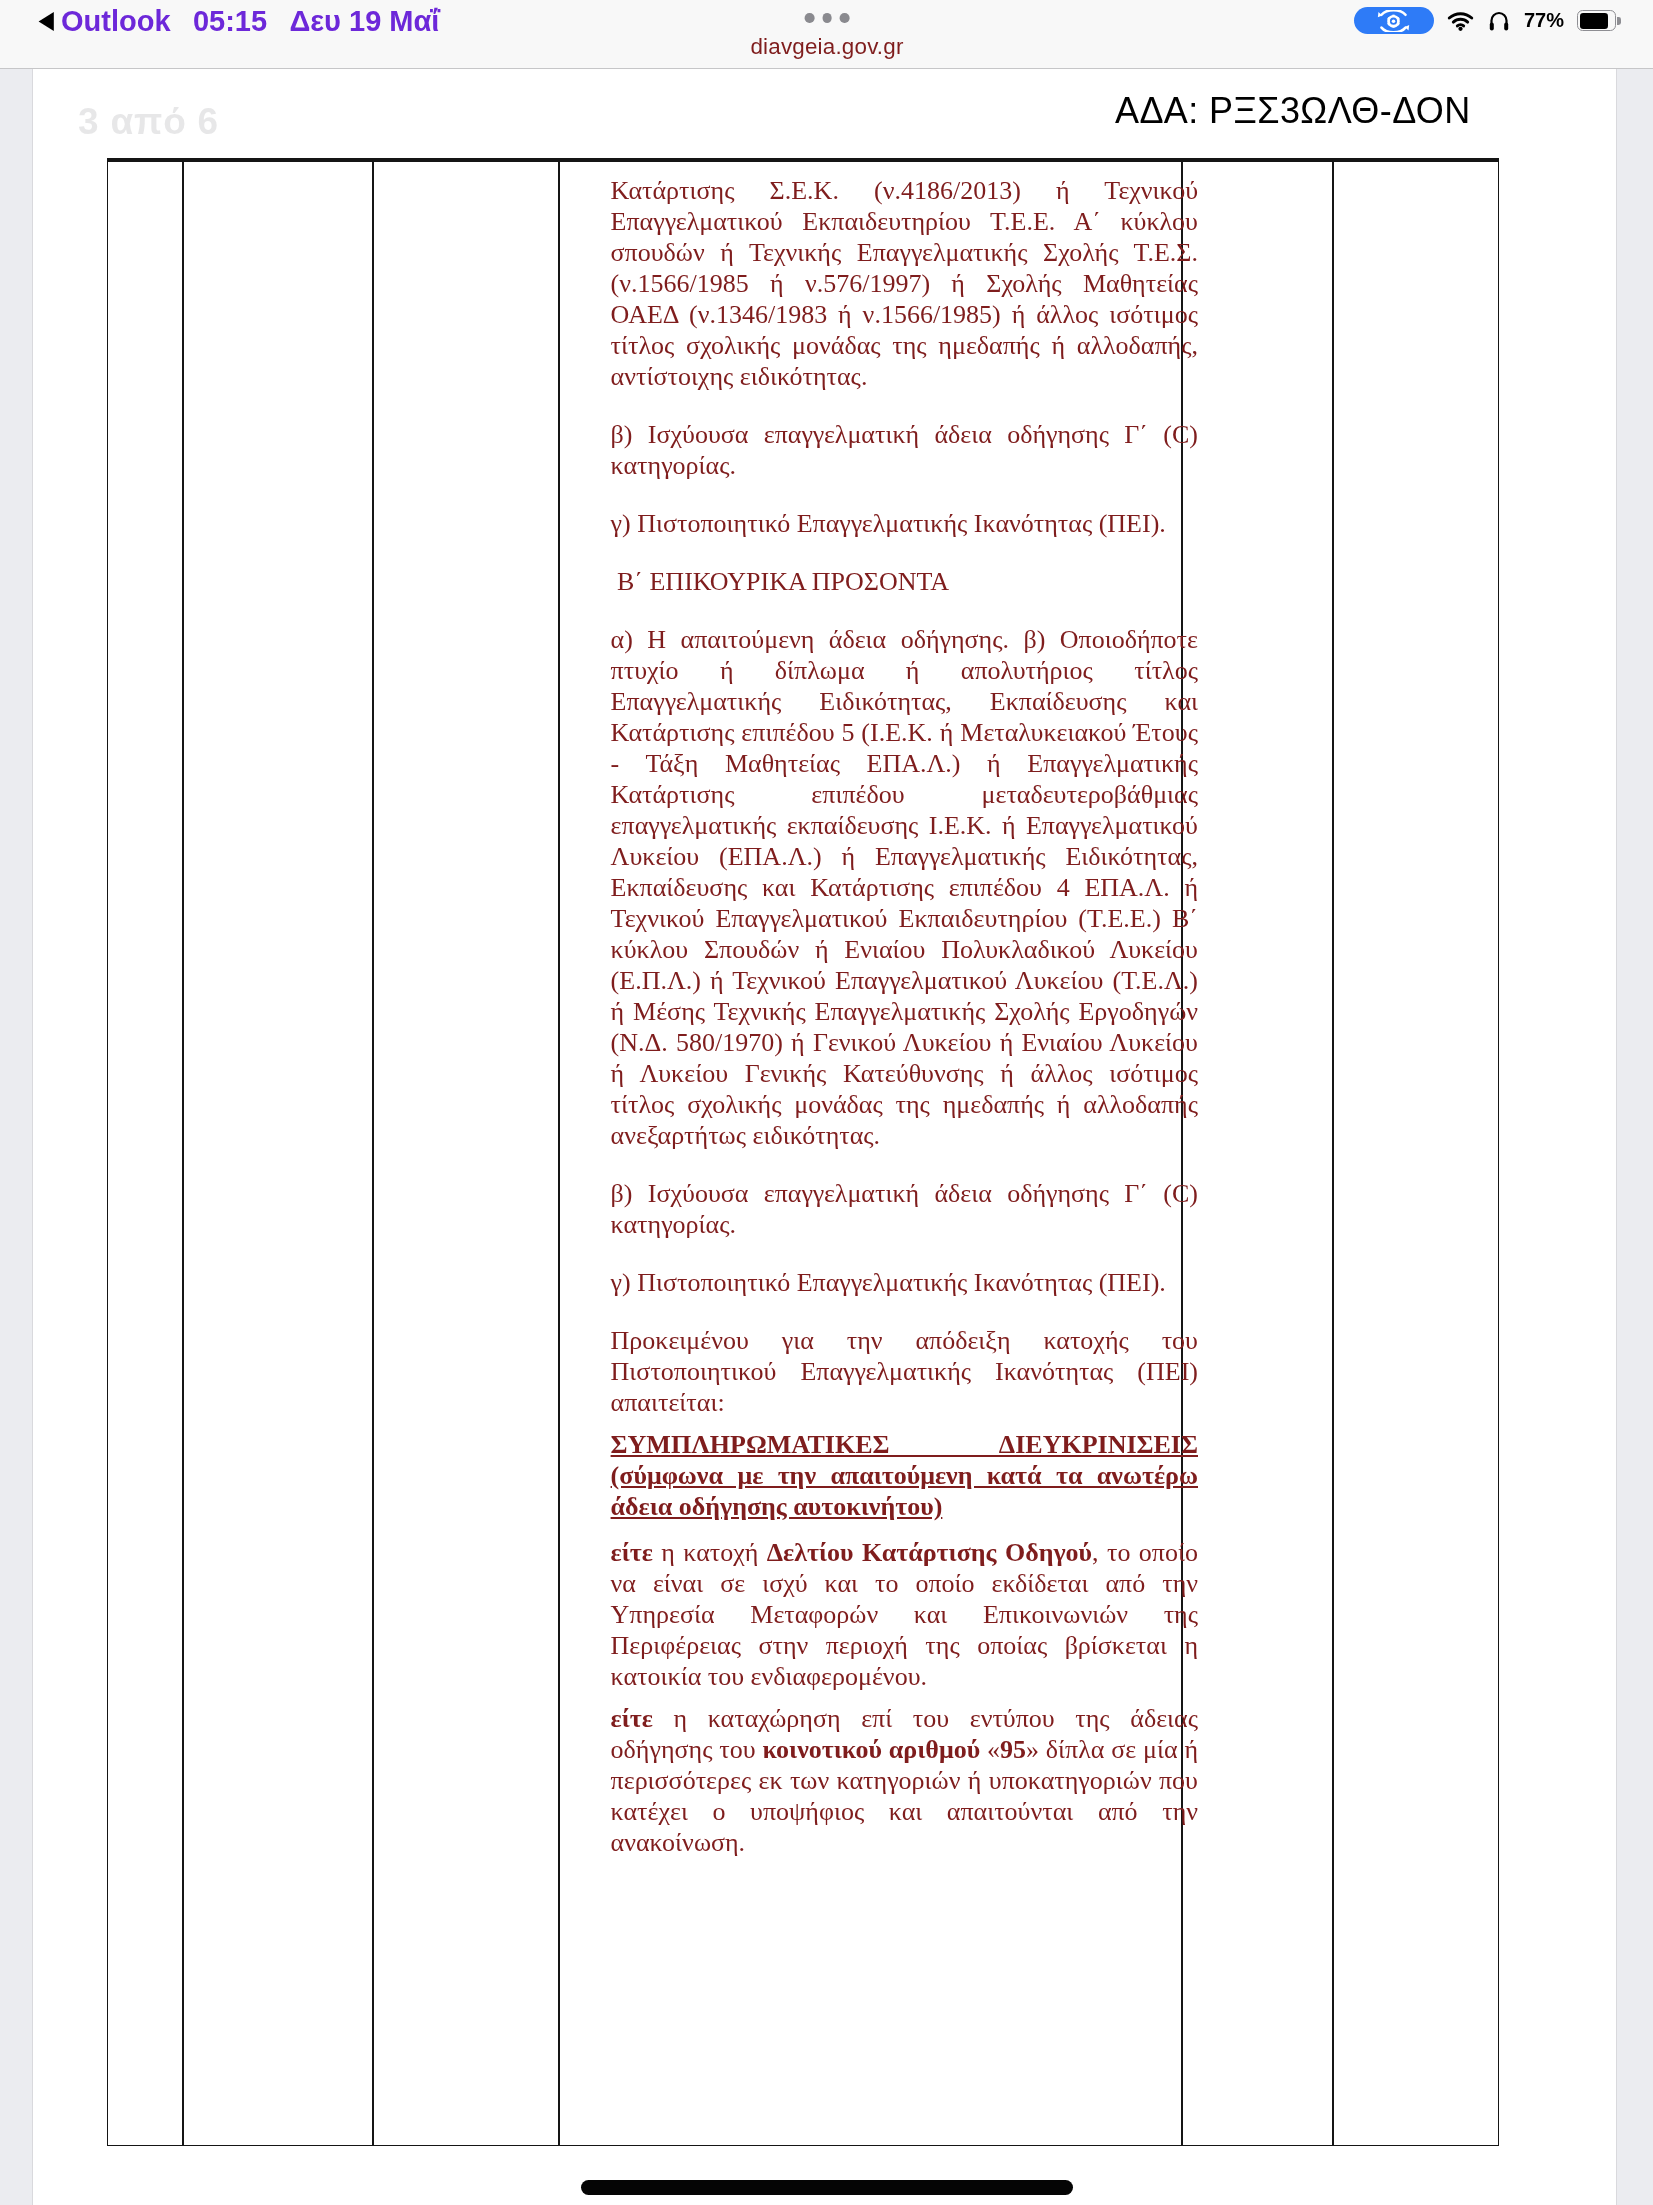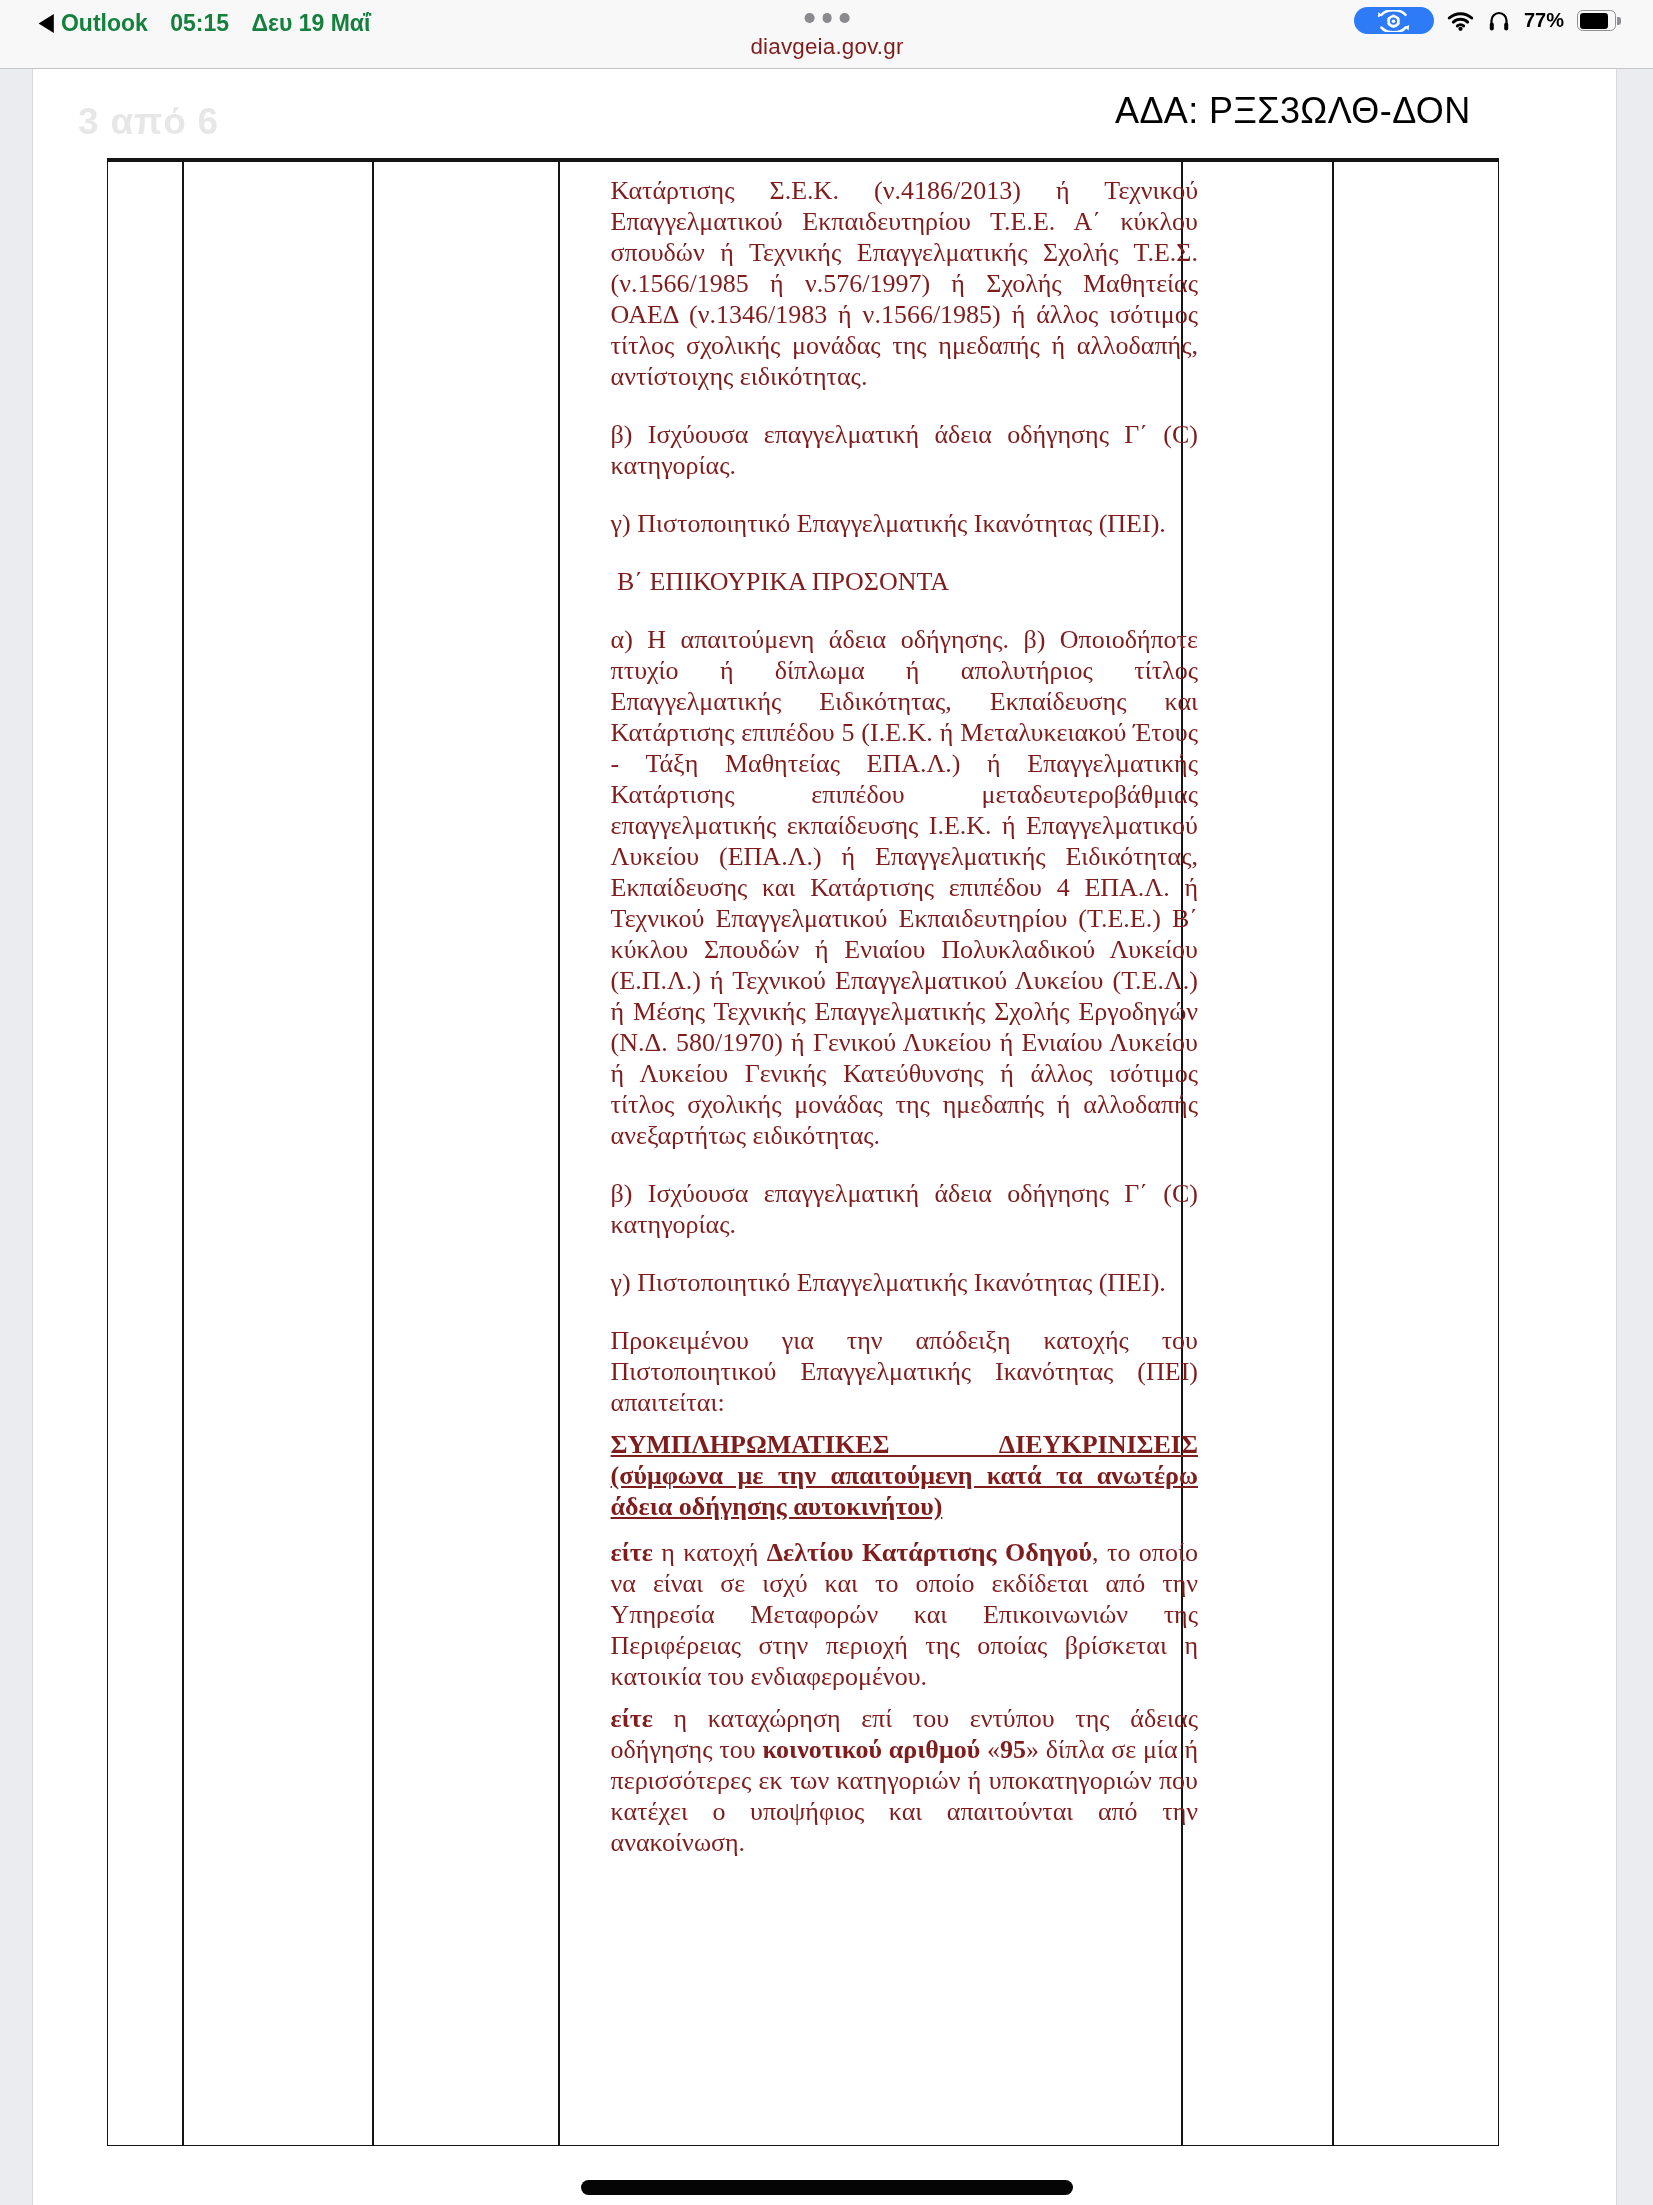--- a/index.html
+++ b/index.html
@@ -8,22 +8,22 @@
     background:#ebecf0;
     font-family:"Liberation Sans", sans-serif;
     -webkit-font-smoothing:antialiased;
   }
   
   .topbar{
     position:absolute;left:0;top:0;width:1654px;height:69px;
     background:#f8f8f8;border-bottom:1.6px solid #c6c6c8;box-sizing:border-box;z-index:30;
   }
   .status-left{
-    position:absolute;left:37px;top:4.8px;height:32px;display:flex;align-items:flex-end;gap:22.4px;
-    font-size:23px;font-weight:600;color:#15803d;
+    position:absolute;left:37px;top:4.8px;height:32px;display:flex;align-items:flex-start;gap:22.4px;
+    font-size:29px;font-weight:600;color:#6d28d9;
   }
   .back-group{display:flex;align-items:center;gap:6.4px;}
   .menu-dots{
     position:absolute;left:50%;top:13px;transform:translateX(-50%);
     display:flex;gap:8px;cursor:pointer;
   }
   .menu-dots i{width:9.6px;height:9.6px;border-radius:50%;background:#8a8a8f;display:block;}
   .url-text{
     position:absolute;left:50%;top:34px;transform:translateX(-50%);
     font-size:22.4px;color:#7f1d1d;letter-spacing:0.2px;

